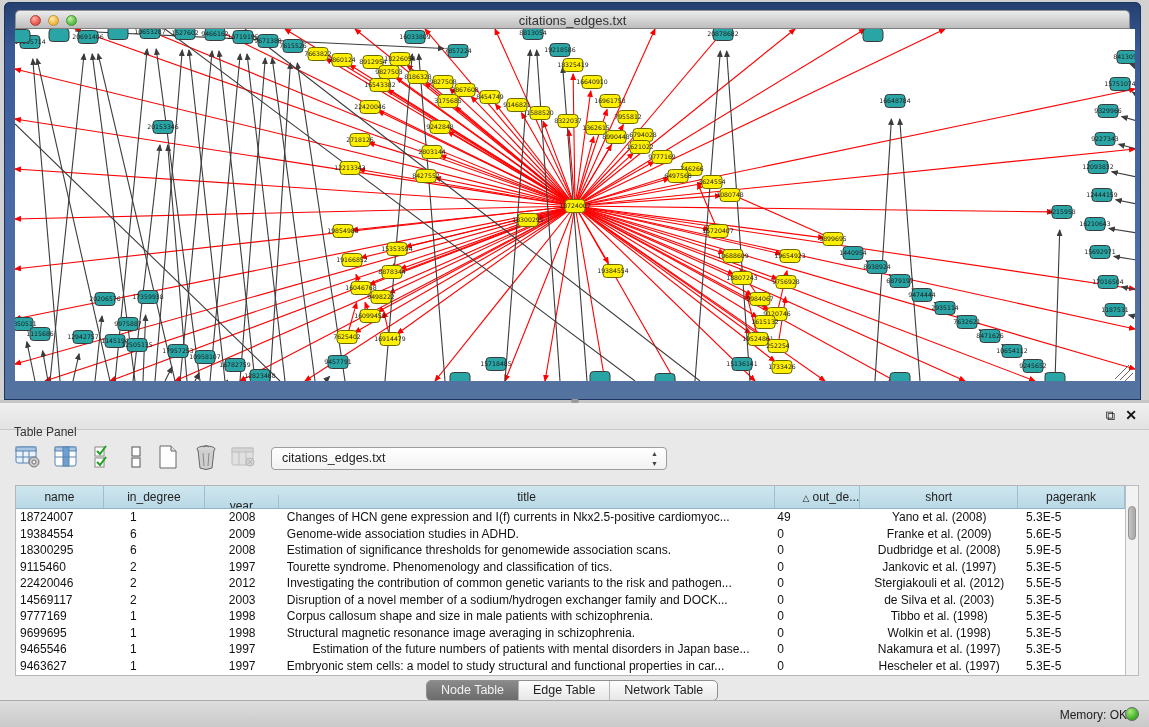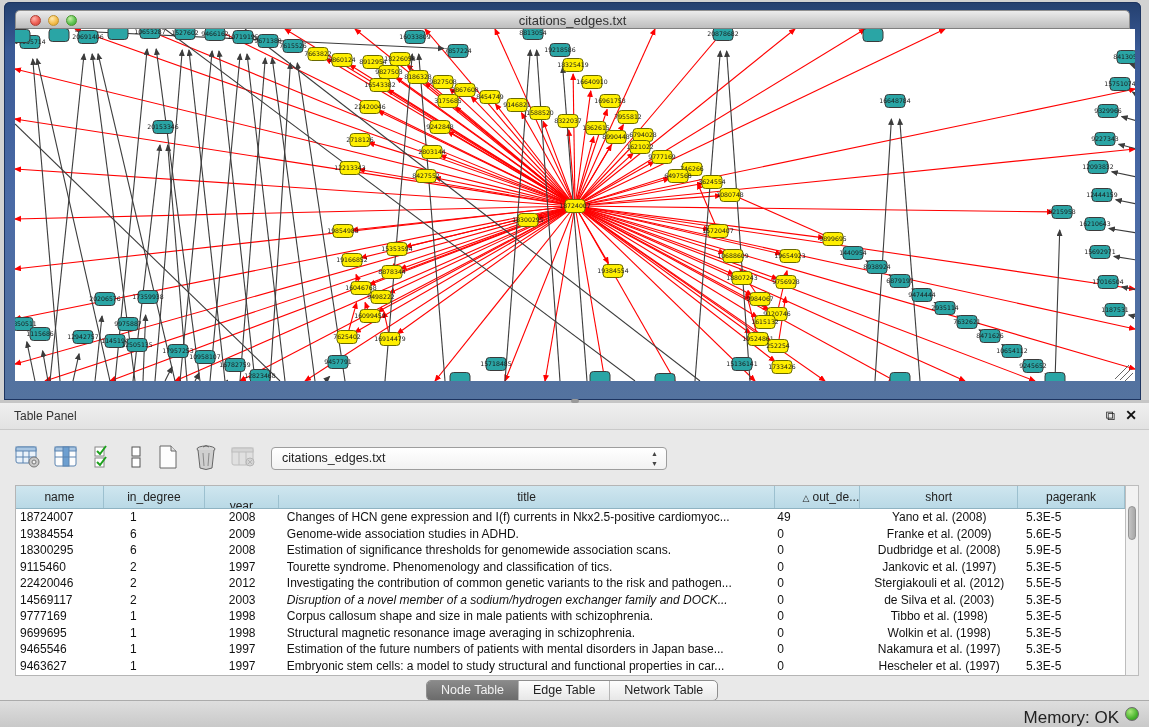--- a/index.html
+++ b/index.html
@@ -25,21 +25,21 @@
 
   
   .splitter { position:absolute; left:0; top:400px; width:1149px; height:3px; background:#c6c6c6; }
   .splitter-dot { position:absolute; left:571px; top:-1px; width:8px; height:4px;
     border-radius:2px; background:#9a9a9a; }
 
   
   .table-panel { position:absolute; left:0; top:403px; width:1149px; height:324px; background:#e9e9e9; }
   .panel-header { position:absolute; left:0; top:0; width:1149px; height:27px;
     background:linear-gradient(180deg,#efefef,#e2e2e2); border-bottom:1px solid #c9c9c9; }
-  .panel-title { position:absolute; left:14px; top:6px; font-size:12px; color:#333; }
+  .panel-title { position:absolute; left:14px; top:22px; font-size:12px; color:#333; }
   .float-icon { position:absolute; right:34px; top:5px; font-size:13px; color:#222; cursor:default;}
   .close-icon { position:absolute; right:12px; top:4px; font-size:14px; font-weight:bold; color:#111; cursor:default;}
 
   .toolbar { position:absolute; left:14px; top:37px; height:34px; display:flex; align-items:center; gap:10px; }
   .tb-icon { width:28px; height:28px; display:flex; align-items:center; justify-content:center; }
   .fx-label { font-size:15px; font-style:italic; font-family:"Liberation Serif", serif; color:#222; }
   .combo { position:absolute; left:271px; top:44px; width:396px; height:23px;
     background:linear-gradient(180deg,#ffffff,#f2f2f2); border:1px solid #9d9d9d; border-radius:4px;
     font-size:12.5px; color:#222; line-height:21px; padding-left:10px; }
   .combo-arrows { position:absolute; right:8px; top:1px; font-size:7px; color:#444; line-height:10px; text-align:center; }
@@ -68,21 +68,21 @@
   .tabbar { position:absolute; left:0; top:277px; width:1149px; height:24px; }
   .seg-group { position:absolute; left:426px; top:0; display:flex; height:21px;
     border:1px solid #8e8e8e; border-radius:5px; overflow:hidden; background:linear-gradient(180deg,#fdfdfd,#e7e7e7); }
   .seg { font-size:12.5px; color:#222; line-height:19px; padding:0 14px; border-right:1px solid #b5b5b5; }
   .seg:last-child { border-right:none; }
   .seg.active { background:linear-gradient(180deg,#8a8a8a,#6b6b6b); color:#f2f2f2; }
 
   
   .statusbar { position:absolute; left:0; top:700px; width:1149px; height:27px;
     background:linear-gradient(180deg,#dedede,#c9c9c9); border-top:1px solid #ababab; }
-  .memory-label { position:absolute; right:30px; top:7px; font-size:17px; color:#222; }
+  .memory-label { position:absolute; right:22px; top:7px; font-size:12px; color:#222; }
   .memory-light { position:absolute; right:10px; top:6px; width:14px; height:14px; border-radius:50%;
     background:radial-gradient(circle at 35% 30%, #a8e87a, #49b42e 60%, #2f8c1c); border:1px solid #6a6a6a; }
 </style>
 </head>
 <body>
 
 <div class="app">
 
   <div class="net-window">
     <div class="titlebar">
@@ -864,21 +864,21 @@
             <div class="td" style="width: 74px;">2012</div>
             <div class="td" style="width: 497px;">Investigating the contribution of common genetic variants to the risk and pathogen...</div>
             <div class="td" style="width: 85px;">0</div>
             <div class="td" style="width: 158px;">Stergiakouli et al. (2012)</div>
             <div class="td" style="width: 107px;">5.5E-5</div>
           </div>
           <div class="trow">
             <div class="td" style="width: 88px;">14569117</div>
             <div class="td" style="width: 101px;">2</div>
             <div class="td" style="width: 74px;">2003</div>
-            <div class="td" style="width: 497px; font-style: italic;">Disruption of a novel member of a sodium/hydrogen exchanger family and DOCK...</div>
+            <div class="td" style="width: 497px;">Disruption of a novel member of a sodium/hydrogen exchanger family and DOCK...</div>
             <div class="td" style="width: 85px;">0</div>
             <div class="td" style="width: 158px;">de Silva et al. (2003)</div>
             <div class="td" style="width: 107px;">5.3E-5</div>
           </div>
           <div class="trow">
             <div class="td" style="width: 88px;">9777169</div>
             <div class="td" style="width: 101px;">1</div>
             <div class="td" style="width: 74px;">1998</div>
             <div class="td" style="width: 497px;">Corpus callosum shape and size in male patients with schizophrenia.</div>
             <div class="td" style="width: 85px;">0</div>
@@ -891,21 +891,21 @@
             <div class="td" style="width: 74px;">1998</div>
             <div class="td" style="width: 497px;">Structural magnetic resonance image averaging in schizophrenia.</div>
             <div class="td" style="width: 85px;">0</div>
             <div class="td" style="width: 158px;">Wolkin et al. (1998)</div>
             <div class="td" style="width: 107px;">5.3E-5</div>
           </div>
           <div class="trow">
             <div class="td" style="width: 88px;">9465546</div>
             <div class="td" style="width: 101px;">1</div>
             <div class="td" style="width: 74px;">1997</div>
-            <div class="td" style="width: 497px;">Estimation of the future numbers of patients with mental disorders in Japan base...</div>
+            <div class="td" style="width: 497px; text-align: center;">Estimation of the future numbers of patients with mental disorders in Japan base...</div>
             <div class="td" style="width: 85px;">0</div>
             <div class="td" style="width: 158px;">Nakamura et al. (1997)</div>
             <div class="td" style="width: 107px;">5.3E-5</div>
           </div>
           <div class="trow">
             <div class="td" style="width: 88px;">9463627</div>
             <div class="td" style="width: 101px;">1</div>
             <div class="td" style="width: 74px;">1997</div>
             <div class="td" style="width: 497px;">Embryonic stem cells: a model to study structural and functional properties in car...</div>
             <div class="td" style="width: 85px;">0</div>

